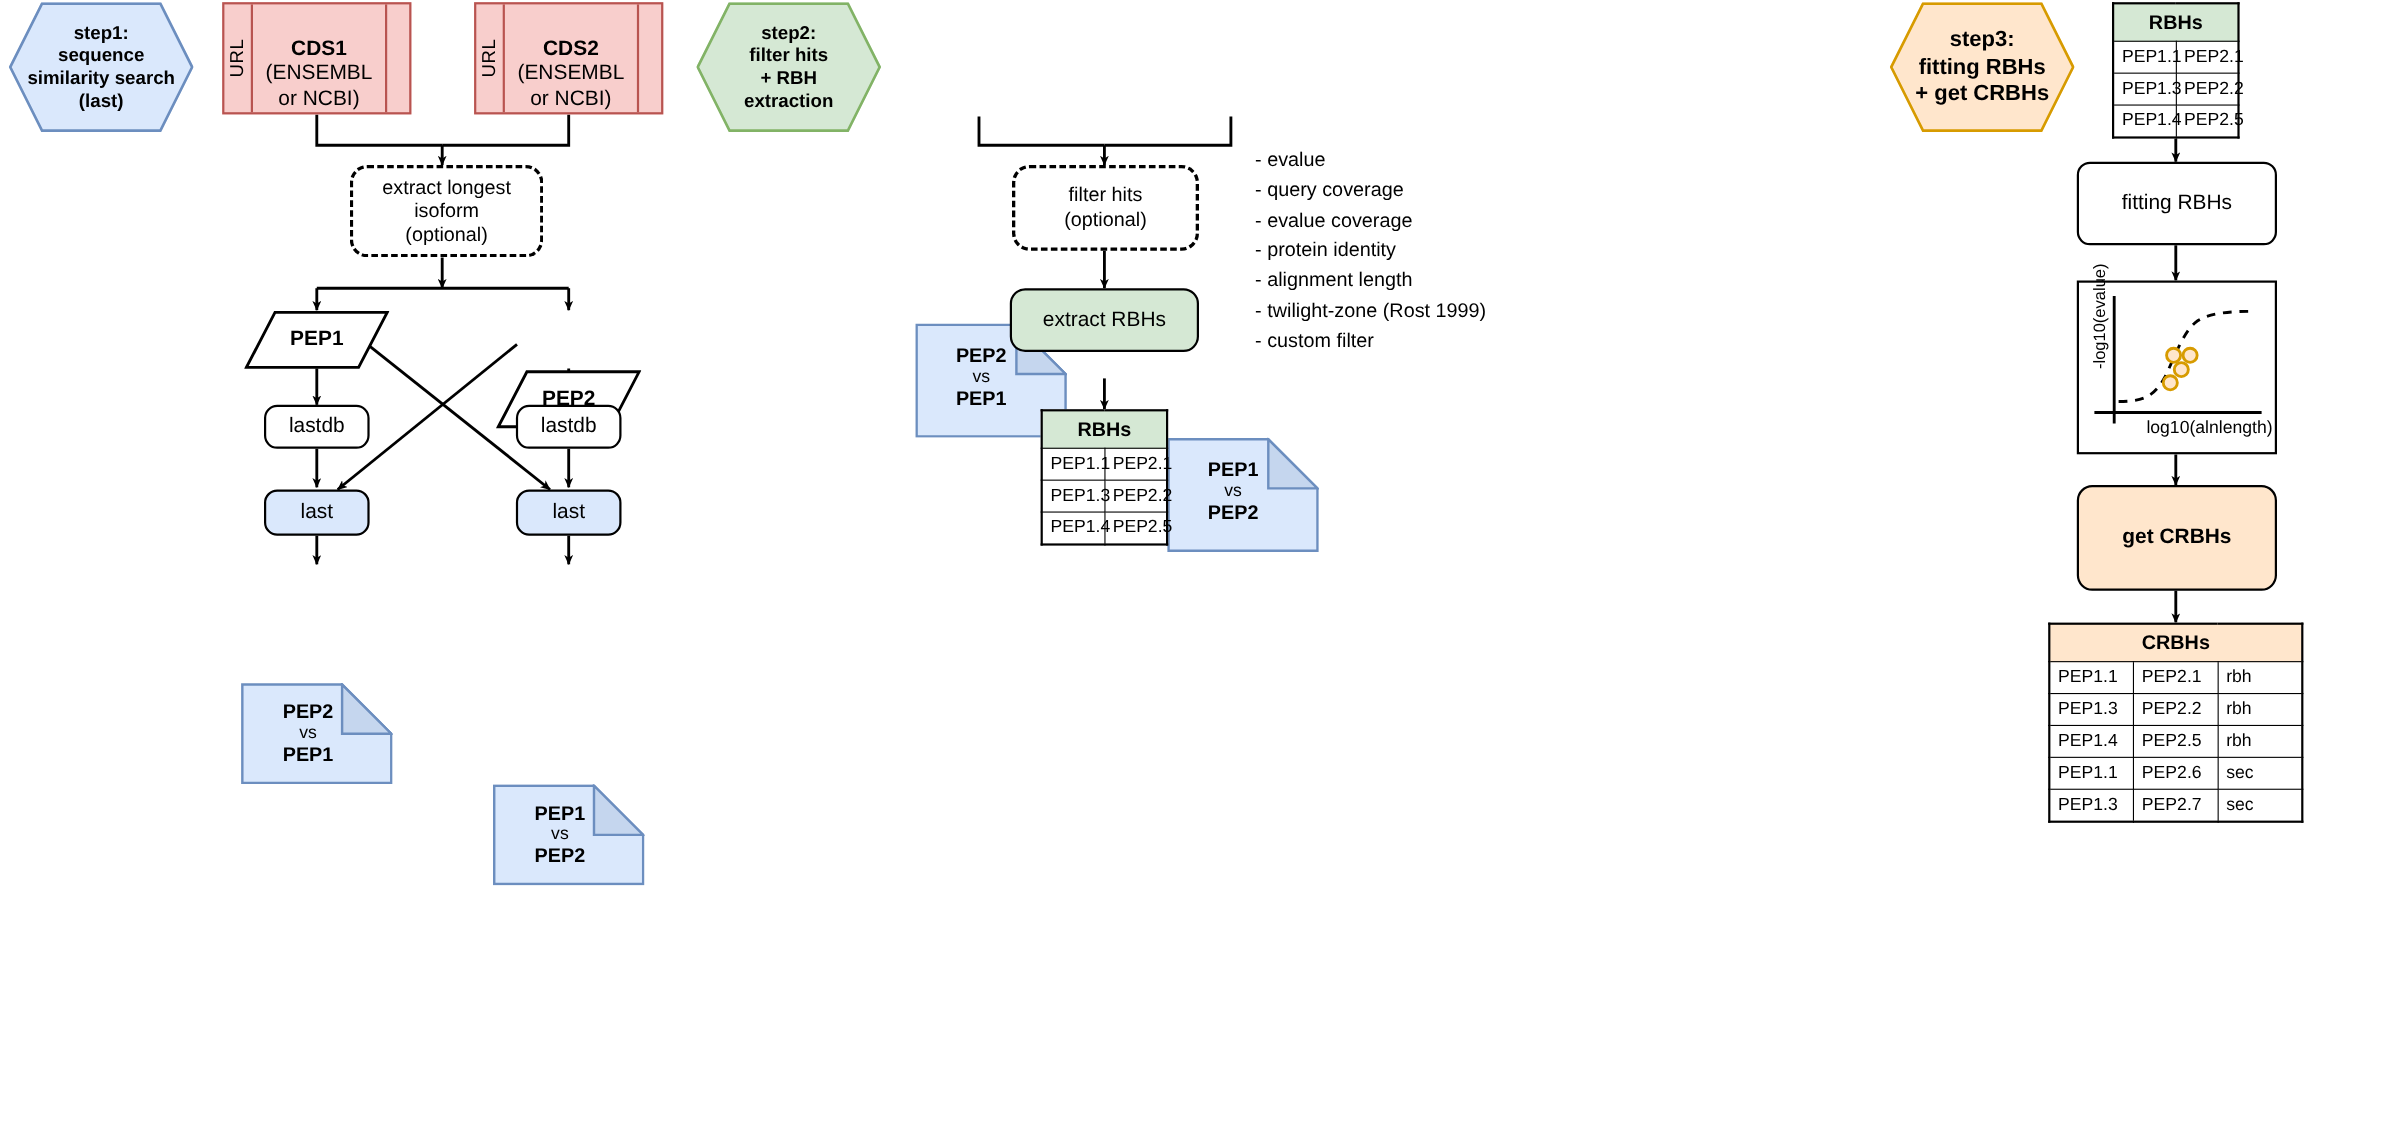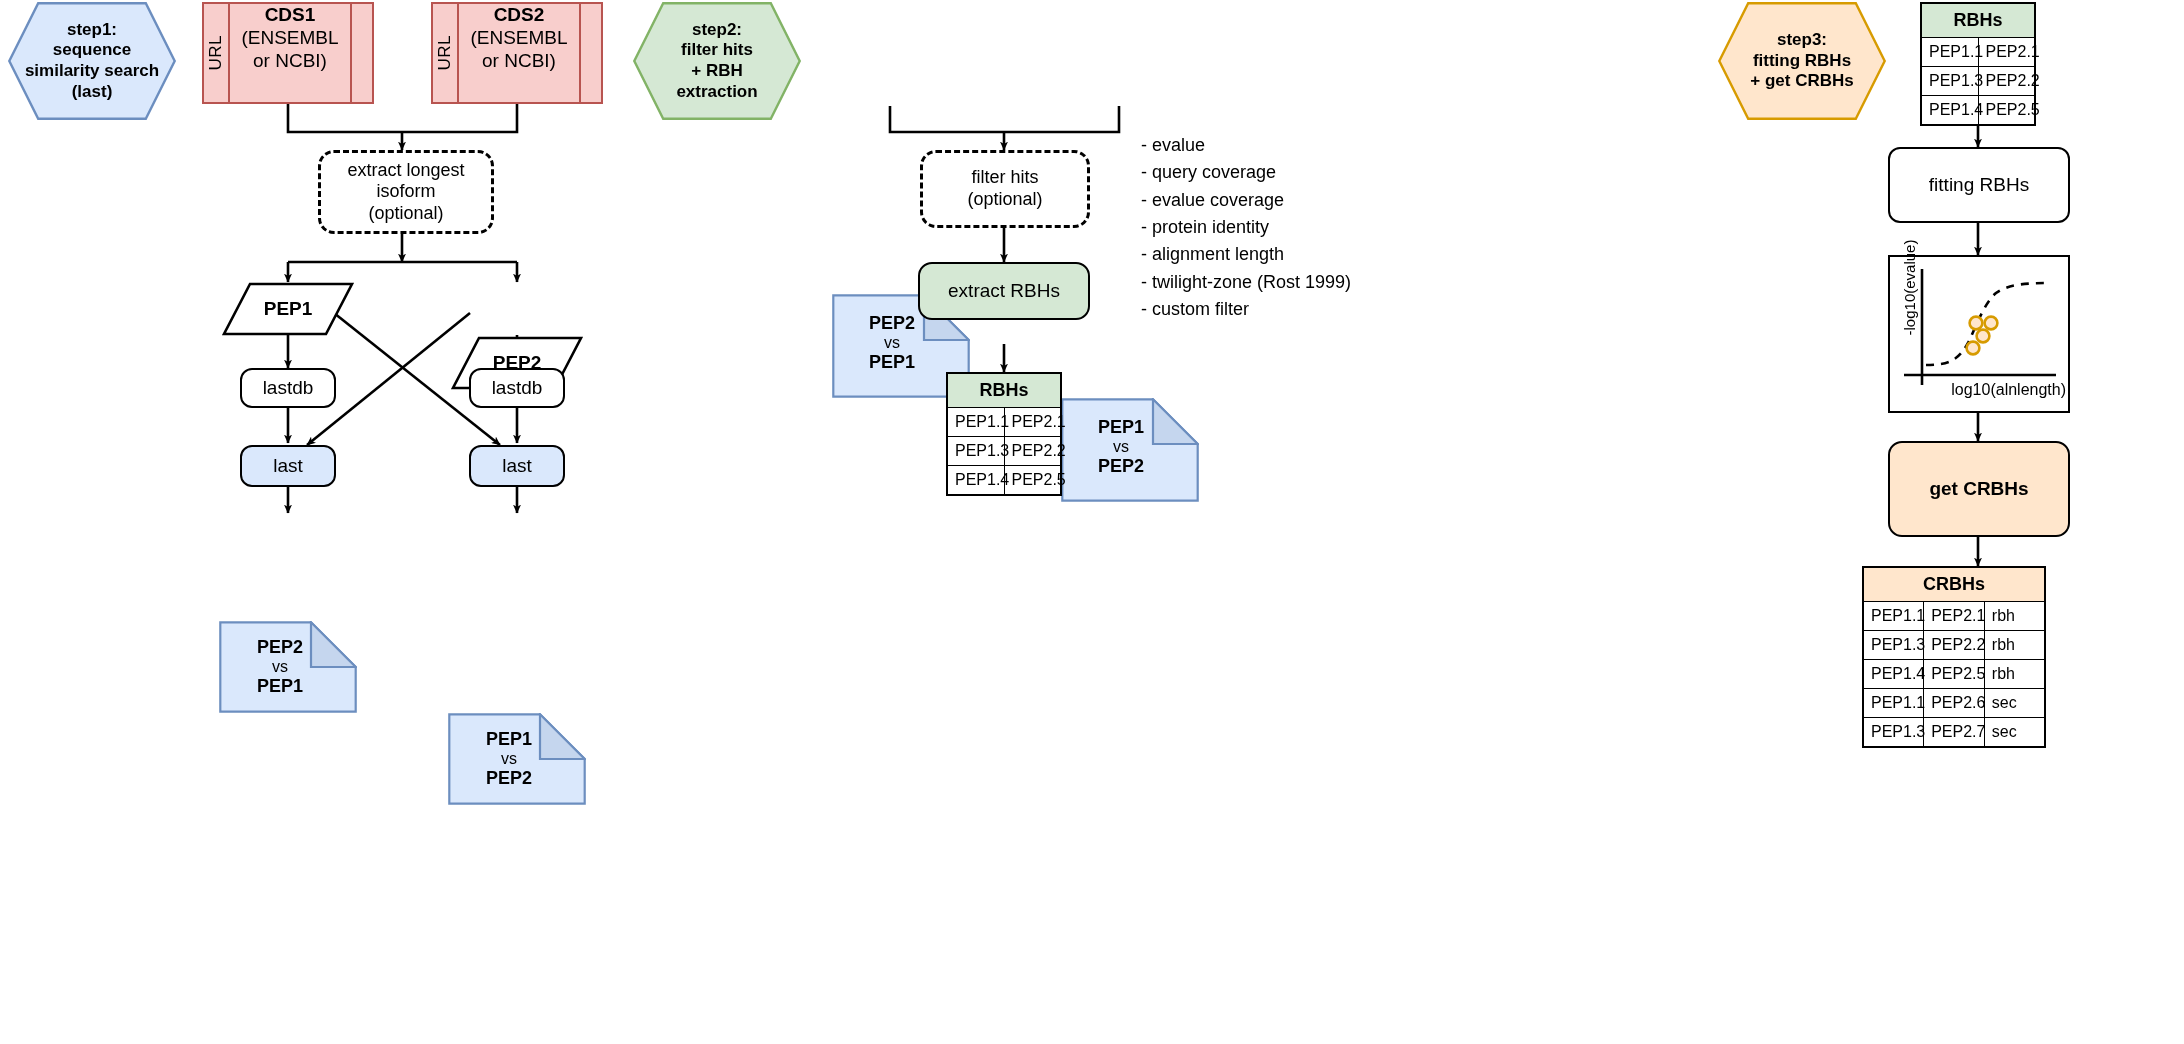--- a/index.html
+++ b/index.html
@@ -95,21 +95,21 @@
     display: flex; align-items: center; justify-content: center;
   }
   .cds .urlstrip span {
     writing-mode: vertical-rl;
     transform: rotate(180deg);
     font-size: 17px;
     letter-spacing: 0.5px;
   }
   .cds .body {
     flex: 1;
-    display: flex; align-items: flex-start; justify-content: center;
+    display: flex; align-items: flex-end; justify-content: center;
     text-align: center; line-height: 1.2;
   }
   .cds .endstrip {
     width: 22px;
     border-left: 2px solid #b85450;
   }
 
   
   .filterlist {
     line-height: 1.52;
@@ -367,21 +367,21 @@
         <td>PEP2.2</td>
       </tr>
       <tr>
         <td>PEP1.4</td>
         <td>PEP2.5</td>
       </tr>
     </tbody>
   </table>
 
   <div class="abs hex" style="left:1718px; top:2px; width:168px; height:118px; background:#ffe6cc;">
-    <div class="hex-inner" style="font-size:17px; color:#000;">
+    <div class="hex-inner" style="font-size:20px; color:#000;">
       <span style="display:block;">
         <span>step3:</span><br>
         <span>fitting RBHs</span><br>
         <span>+ get CRBHs</span>
       </span>
     </div>
   </div>
   <svg class="abs" style="left:1718px; top:2px;" width="168" height="118">
     <polygon points="30.2,1.3 137.8,1.3 166.7,59 137.8,116.7 30.2,116.7 1.3,59" fill="none" stroke="#d79b00" stroke-width="2.4"></polygon>
   </svg>
@@ -431,21 +431,21 @@
                 transform:rotate(-90deg); transform-origin:center center;">-log10(evalue)</div>
     
     <div class="abs" style="left:26px; top:124px; width:150px; font-size:16px; text-align:right;">log10(alnlength)</div>
   </div>
 
   <div class="abs proc" style="left:1888px; top:441px; width:182px; height:96px; font-size:19px;
               background:#ffe6cc; border-radius:14px;font-weight:bold;">
     <span>get CRBHs</span>
   </div>
 
-  <table class="tbl abs" style="left:1862px; top:566px; width:184px; font-size:16px;">
+  <table class="tbl abs" style="left:1862px; top:566px; width:232px; font-size:16px;">
     <thead>
       <tr>
         <th colspan="3" style="background:#ffe6cc; font-size:18px; padding:6px 4px;">CRBHs</th>
       </tr>
     </thead>
     <tbody>
       <tr>
         <td>PEP1.1</td>
         <td>PEP2.1</td>
         <td>rbh</td>

